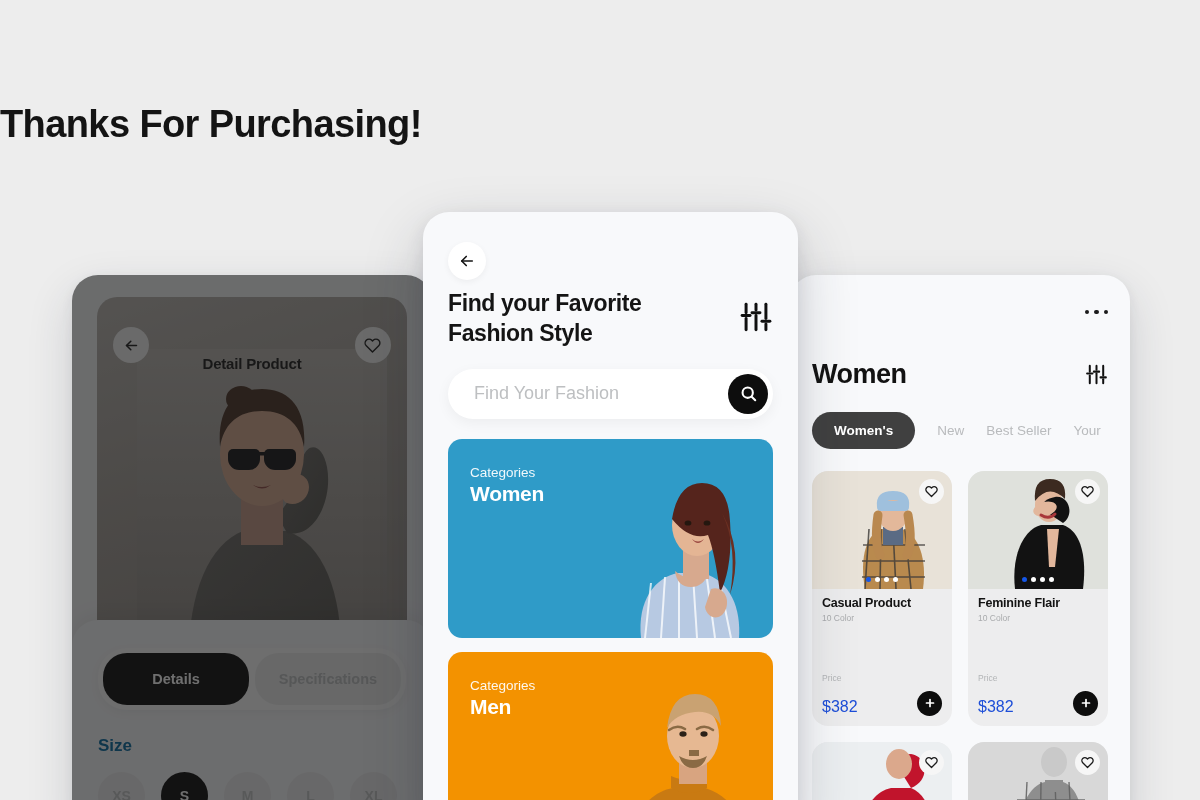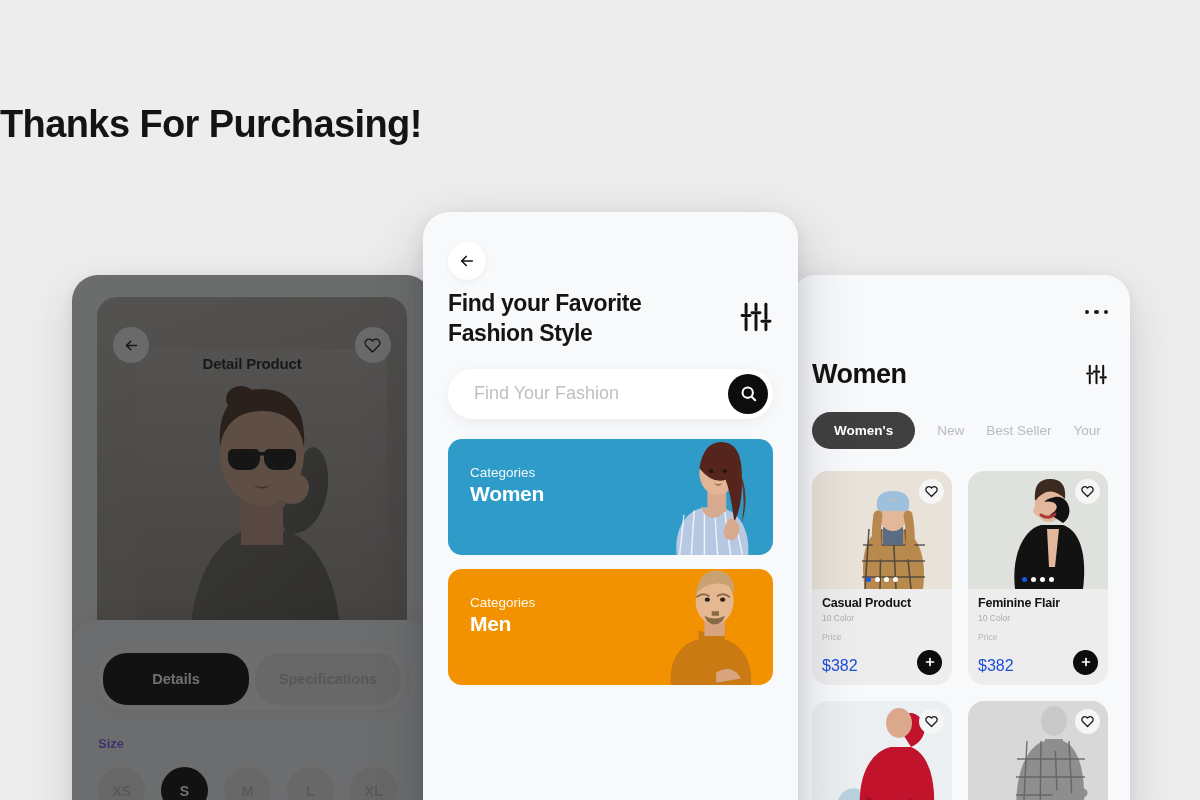--- a/index.html
+++ b/index.html
@@ -70,21 +70,21 @@
   }
   .seg {
     flex: 1; height: 52px; border-radius: 24px; border: none;
     display: flex; align-items: center; justify-content: center;
     font-size: 14.5px; font-weight: 700; cursor: pointer;
     font-family: "Liberation Sans", sans-serif;
   }
   .seg.active { background: #0d0d0d; color: #ffffff; }
   .seg.inactive { background: #eceded; color: #bdbfc1; }
   .size-label {
-    margin-top: 26px; font-size: 13px; font-weight: 700; color: #8b5cf6;
+    margin-top: 26px; font-size: 17px; font-weight: 700; color: #0369a1;
   }
   .size-row { margin-top: 16px; display: flex; gap: 16px; }
   .size-chip {
     width: 47px; height: 47px; border-radius: 50%;
     display: flex; align-items: center; justify-content: center;
     font-size: 14px; font-weight: 600; border: none; cursor: pointer;
     background: #ececee; color: #c2c4c6;
     font-family: "Liberation Sans", sans-serif;
   }
   .size-chip.selected { background: #0d0d0d; color: #ffffff; }
@@ -135,21 +135,21 @@
   .dots {
     position: absolute; left: 50%; transform: translateX(-50%); bottom: 7px;
     display: flex; gap: 4px;
   }
   .dots i { width: 5px; height: 5px; border-radius: 50%; background: #fff; display:block; }
   .dots i.on { background: #1557e8; }
   .pcard-body { padding: 7px 10px 0 10px; }
   .p-name { font-size: 12.5px; font-weight: 700; color: #131313; letter-spacing: -.2px;}
   .p-color { font-size: 8.5px; color: #a9abad; margin-top: 3px; }
   .p-footrow { display: flex; align-items: flex-end; justify-content: space-between; margin-top: 9px; }
-  .p-pricelbl { font-size: 8.5px; color: #b3b5b7; }
+  .p-pricelbl { font-size: 8.5px; color: #b3b5b7; margin-top: 41px; }
   .p-price { font-size: 16px; font-weight: 400; color: #1d4ed8; margin-top: 15px; }
   .add-btn {
     width: 25px; height: 25px; border-radius: 50%; background: #0d0d0d;
     border: none; cursor: pointer; color: #fff;
     display: flex; align-items: center; justify-content: center;
     font-size: 16px; line-height: 1; padding-bottom: 2px;
     font-family: "Liberation Sans", sans-serif;
   }
 
   
@@ -183,21 +183,21 @@
     font-family: "Liberation Sans", sans-serif;
   }
   .cp-search input::placeholder { color: #bdbfc1; }
   .search-btn {
     width: 40px; height: 40px; border-radius: 50%; background: #0d0d0d;
     border: none; cursor: pointer;
     display: flex; align-items: center; justify-content: center;
   }
   .cat-list { margin-top: 20px; display: flex; flex-direction: column; gap: 14px; }
   .cat-card {
-    position: relative; height: 116px; border-radius: 14px; overflow: hidden;
+    position: relative; height: 199px; border-radius: 14px; overflow: hidden;
     cursor: pointer;
   }
   .cat-txt { position: absolute; left: 22px; top: 26px; z-index: 3; }
   .cat-kicker { font-size: 13.5px; color: rgba(255,255,255,.93); }
   .cat-title { font-size: 21px; font-weight: 700; color: #ffffff; margin-top: 2px; letter-spacing: -.3px;}
   .cat-photo { position: absolute; right: 0; bottom: 0; width: 190px; height: 100%; }
 
   svg { display: block; }
 </style>
 </head>

